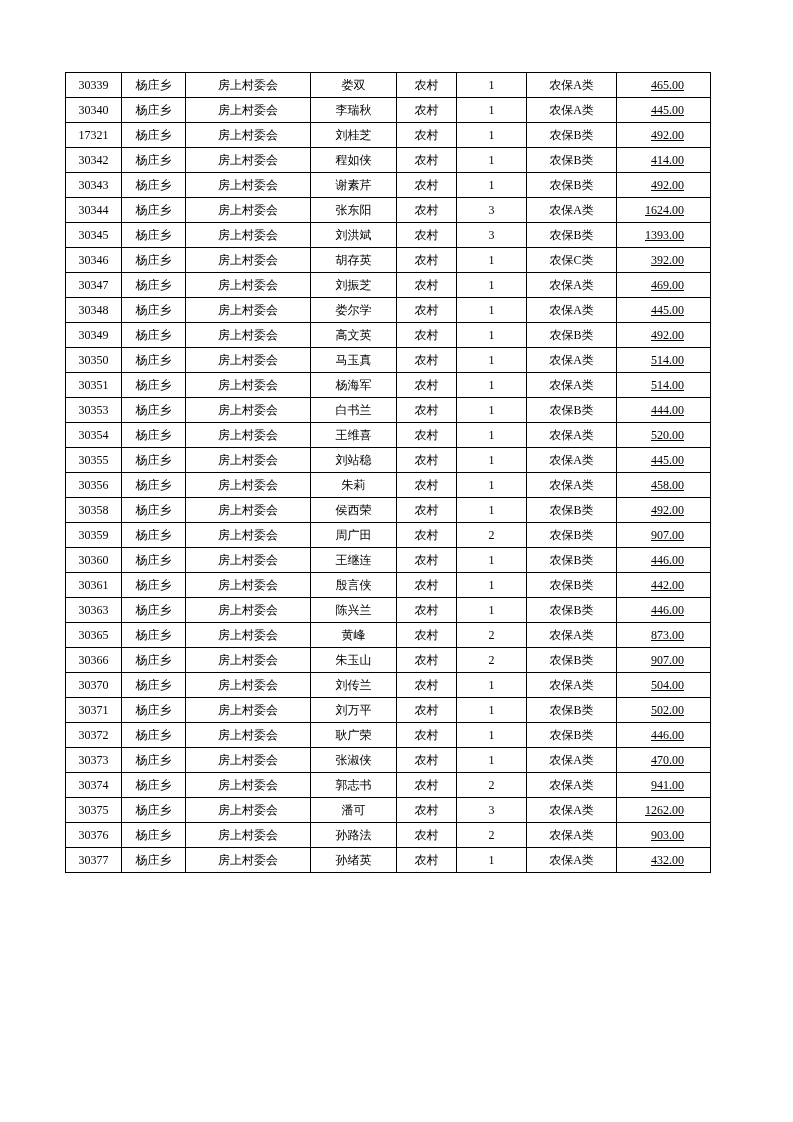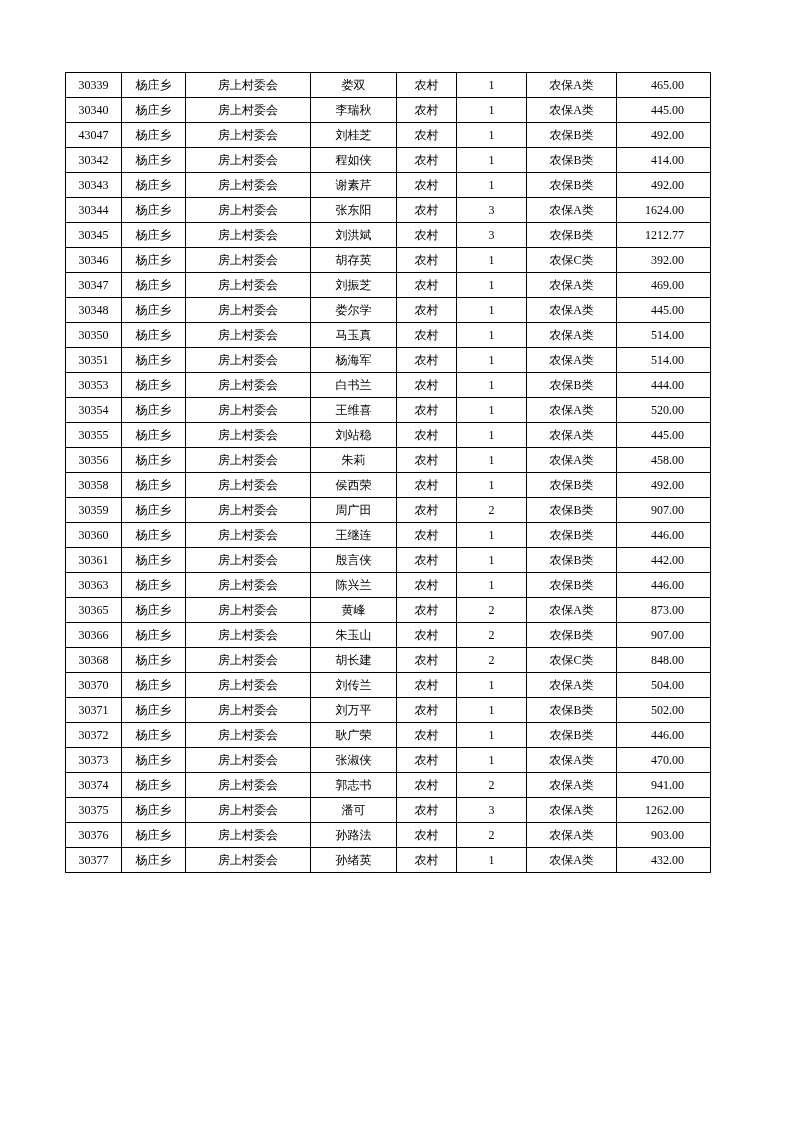--- a/index.html
+++ b/index.html
@@ -34,20 +34,21 @@
     font-size: 12px;
     line-height: 24px;
     text-align: center;
     padding: 0;
     white-space: nowrap;
     overflow: hidden;
   }
   table.grid td.col-amount {
     text-align: right;
     padding-right: 26px;
+    text-decoration: underline;
   }
 </style>
 </head>
 <body>
 
 <div class="page">
   <table class="grid">
     <colgroup>
       <col style="width:56px">
       <col style="width:64px">
@@ -73,21 +74,21 @@
           <td class="col-record-no">30340</td>
           <td class="col-township">杨庄乡</td>
           <td class="col-village-committee">房上村委会</td>
           <td class="col-name">李瑞秋</td>
           <td class="col-residence-type">农村</td>
           <td class="col-person-count">1</td>
           <td class="col-insurance-category">农保A类</td>
           <td class="col-amount">445.00</td>
         </tr>
         <tr>
-          <td class="col-record-no">43047</td>
+          <td class="col-record-no">17321</td>
           <td class="col-township">杨庄乡</td>
           <td class="col-village-committee">房上村委会</td>
           <td class="col-name">刘桂芝</td>
           <td class="col-residence-type">农村</td>
           <td class="col-person-count">1</td>
           <td class="col-insurance-category">农保B类</td>
           <td class="col-amount">492.00</td>
         </tr>
         <tr>
           <td class="col-record-no">30342</td>
@@ -120,21 +121,21 @@
           <td class="col-amount">1624.00</td>
         </tr>
         <tr>
           <td class="col-record-no">30345</td>
           <td class="col-township">杨庄乡</td>
           <td class="col-village-committee">房上村委会</td>
           <td class="col-name">刘洪斌</td>
           <td class="col-residence-type">农村</td>
           <td class="col-person-count">3</td>
           <td class="col-insurance-category">农保B类</td>
-          <td class="col-amount">1212.77</td>
+          <td class="col-amount">1393.00</td>
         </tr>
         <tr>
           <td class="col-record-no">30346</td>
           <td class="col-township">杨庄乡</td>
           <td class="col-village-committee">房上村委会</td>
           <td class="col-name">胡存英</td>
           <td class="col-residence-type">农村</td>
           <td class="col-person-count">1</td>
           <td class="col-insurance-category">农保C类</td>
           <td class="col-amount">392.00</td>
@@ -153,20 +154,30 @@
           <td class="col-record-no">30348</td>
           <td class="col-township">杨庄乡</td>
           <td class="col-village-committee">房上村委会</td>
           <td class="col-name">娄尔学</td>
           <td class="col-residence-type">农村</td>
           <td class="col-person-count">1</td>
           <td class="col-insurance-category">农保A类</td>
           <td class="col-amount">445.00</td>
         </tr>
         <tr>
+          <td class="col-record-no">30349</td>
+          <td class="col-township">杨庄乡</td>
+          <td class="col-village-committee">房上村委会</td>
+          <td class="col-name">高文英</td>
+          <td class="col-residence-type">农村</td>
+          <td class="col-person-count">1</td>
+          <td class="col-insurance-category">农保B类</td>
+          <td class="col-amount">492.00</td>
+        </tr>
+        <tr>
           <td class="col-record-no">30350</td>
           <td class="col-township">杨庄乡</td>
           <td class="col-village-committee">房上村委会</td>
           <td class="col-name">马玉真</td>
           <td class="col-residence-type">农村</td>
           <td class="col-person-count">1</td>
           <td class="col-insurance-category">农保A类</td>
           <td class="col-amount">514.00</td>
         </tr>
         <tr>
@@ -281,30 +292,20 @@
         </tr>
         <tr>
           <td class="col-record-no">30366</td>
           <td class="col-township">杨庄乡</td>
           <td class="col-village-committee">房上村委会</td>
           <td class="col-name">朱玉山</td>
           <td class="col-residence-type">农村</td>
           <td class="col-person-count">2</td>
           <td class="col-insurance-category">农保B类</td>
           <td class="col-amount">907.00</td>
-        </tr>
-        <tr>
-          <td class="col-record-no">30368</td>
-          <td class="col-township">杨庄乡</td>
-          <td class="col-village-committee">房上村委会</td>
-          <td class="col-name">胡长建</td>
-          <td class="col-residence-type">农村</td>
-          <td class="col-person-count">2</td>
-          <td class="col-insurance-category">农保C类</td>
-          <td class="col-amount">848.00</td>
         </tr>
         <tr>
           <td class="col-record-no">30370</td>
           <td class="col-township">杨庄乡</td>
           <td class="col-village-committee">房上村委会</td>
           <td class="col-name">刘传兰</td>
           <td class="col-residence-type">农村</td>
           <td class="col-person-count">1</td>
           <td class="col-insurance-category">农保A类</td>
           <td class="col-amount">504.00</td>

